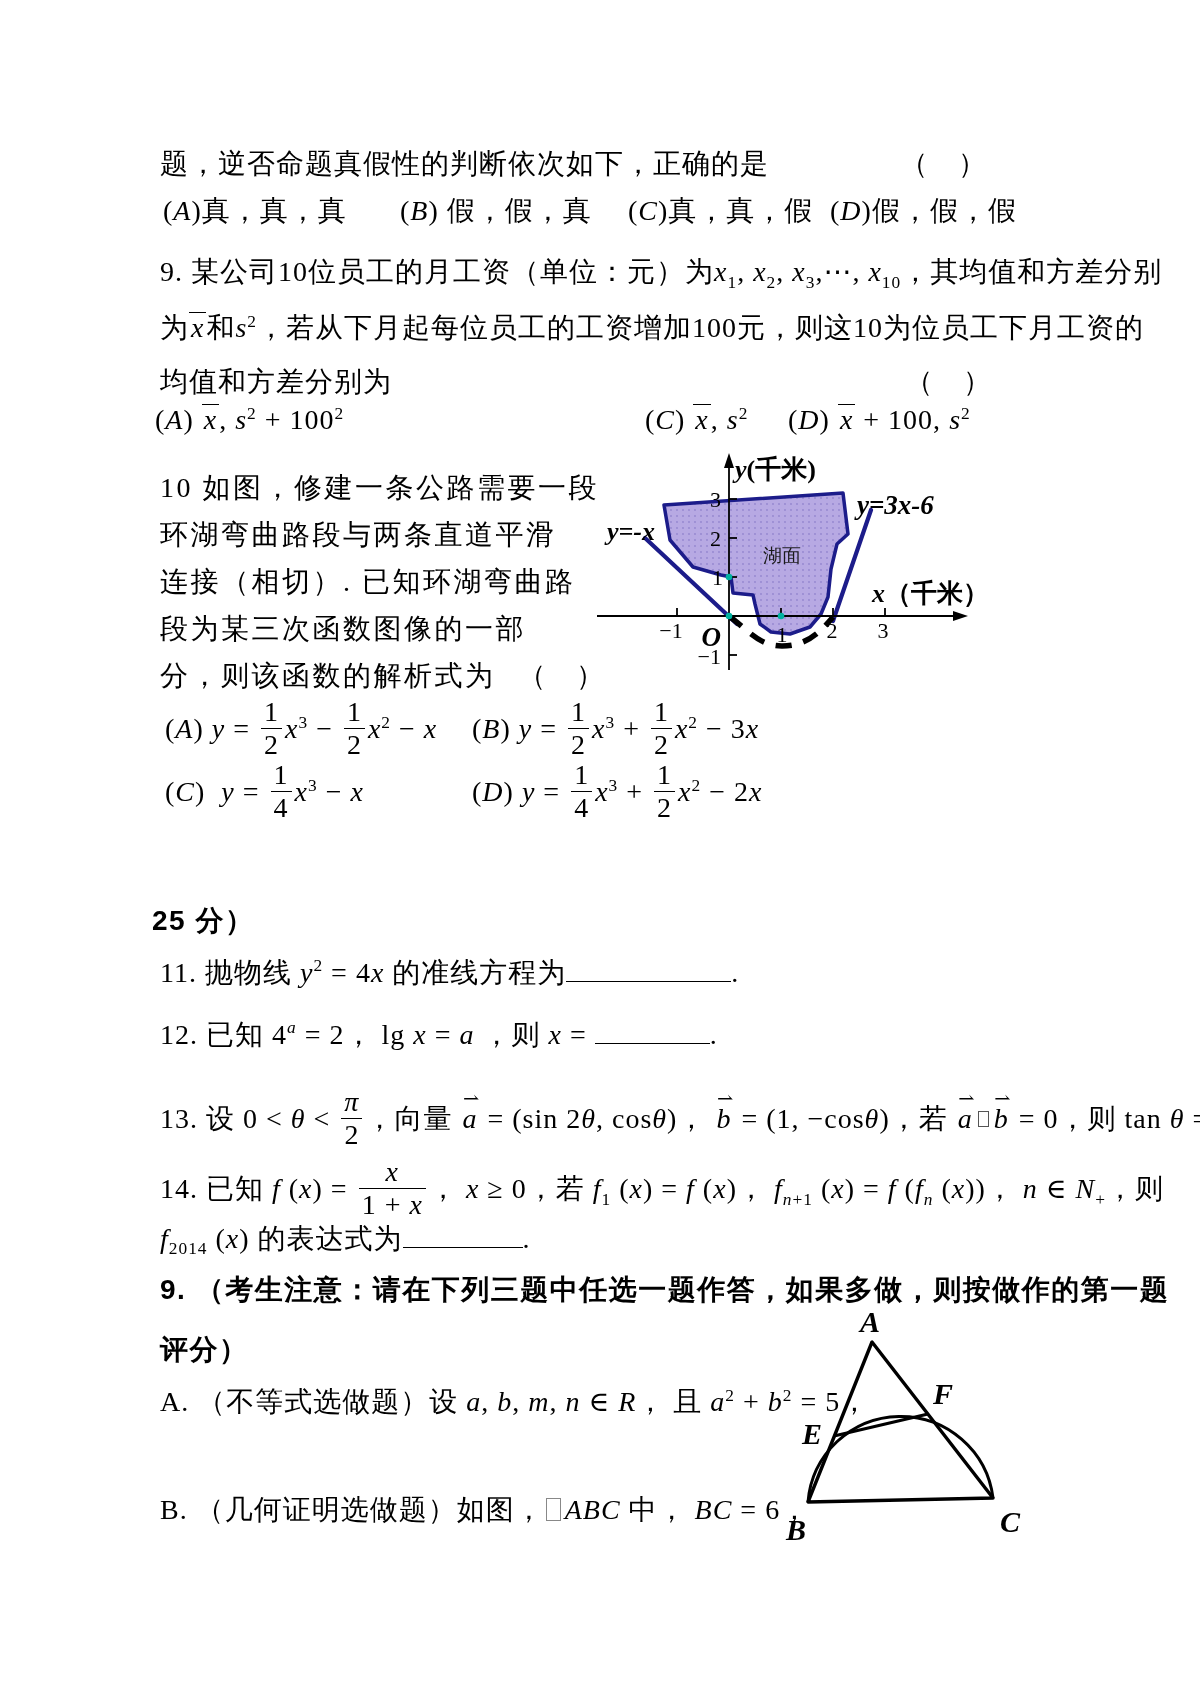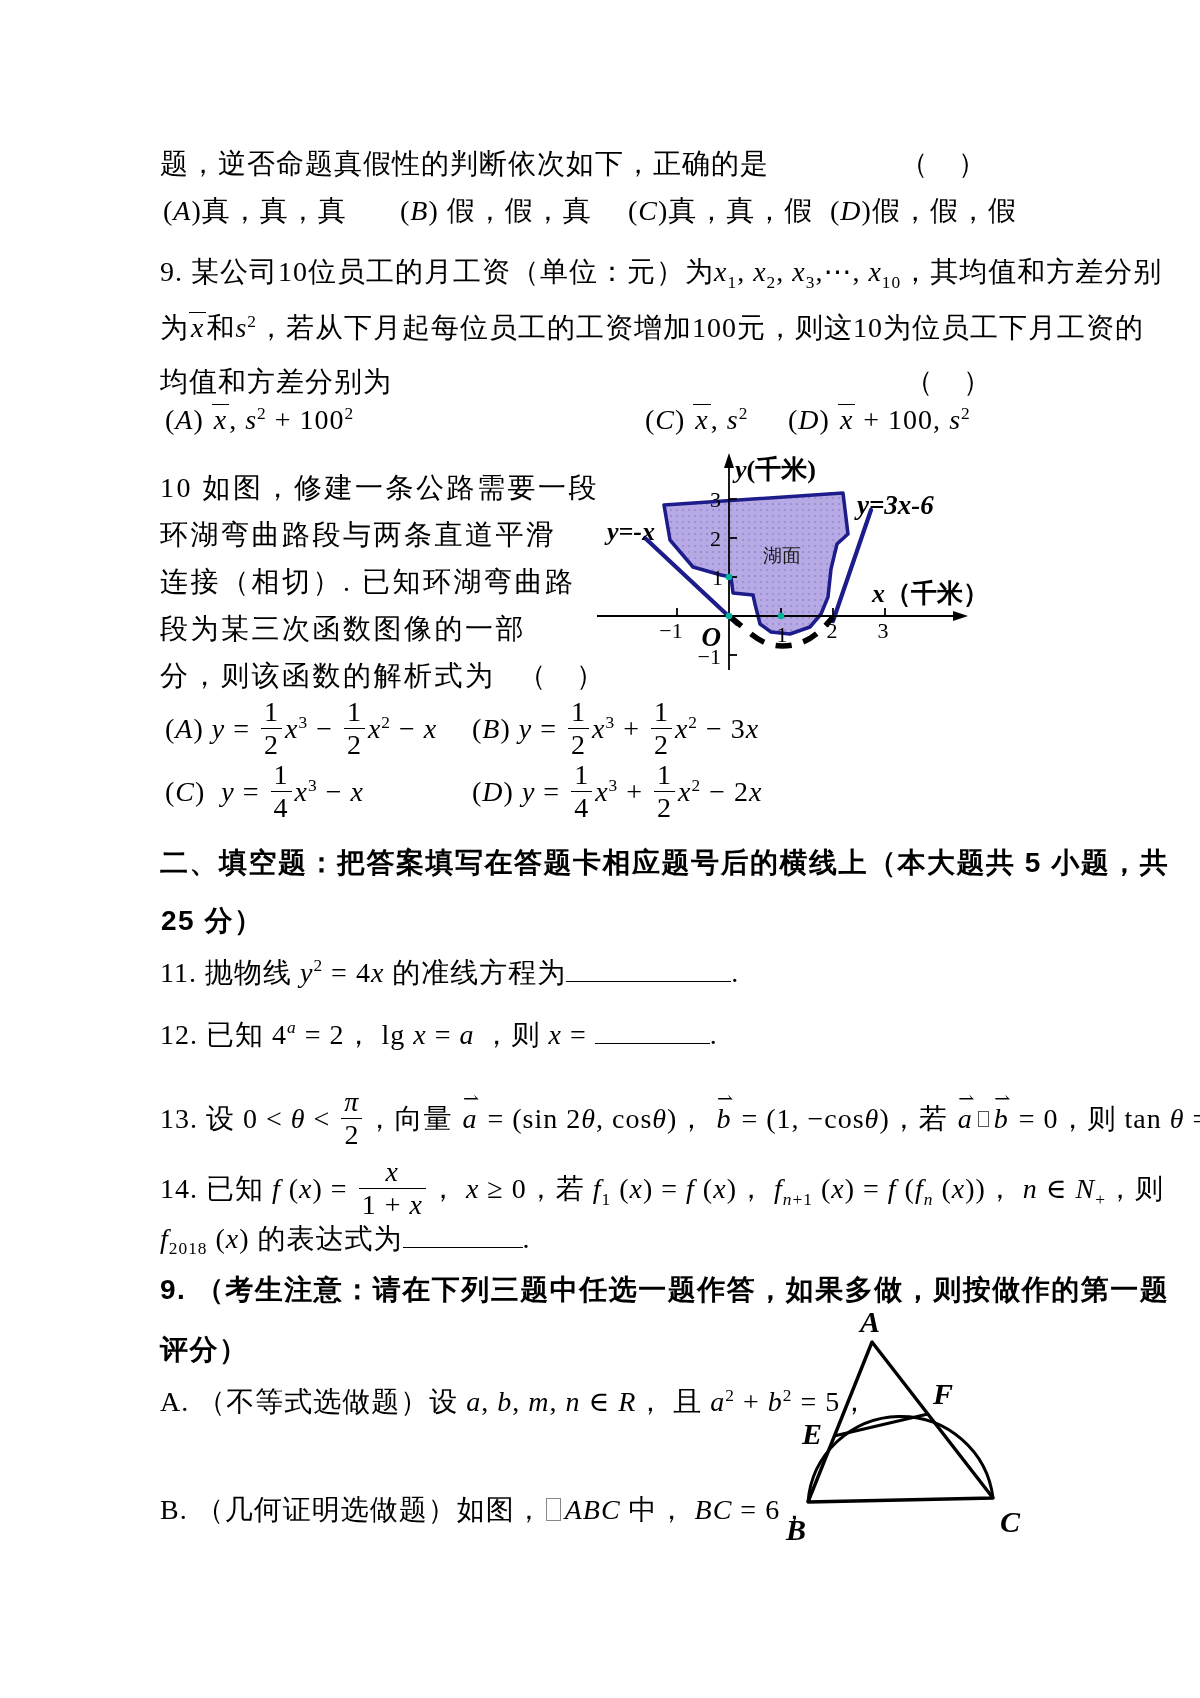--- a/index.html
+++ b/index.html
@@ -35,21 +35,21 @@
   <div class="line" style="left:900px;top:146px">（　）</div>
   <div class="line" style="left:163px;top:193px">(<i>A</i>)真，真，真</div>
   <div class="line" style="left:400px;top:193px">(<i>B</i>) 假，假，真</div>
   <div class="line" style="left:628px;top:193px">(<i>C</i>)真，真，假</div>
   <div class="line" style="left:830px;top:193px">(<i>D</i>)假，假，假</div>
 
   <div class="line" style="left:160px;top:254px">9. 某公司10位员工的月工资（单位：元）为<i>x</i><sub>1</sub>, <i>x</i><sub>2</sub>, <i>x</i><sub>3</sub>,⋯, <i>x</i><sub>10</sub>，其均值和方差分别</div>
   <div class="line" style="left:160px;top:310px">为<span class="ov"><i>x</i></span>和<i>s</i><sup>2</sup>，若从下月起每位员工的工资增加100元，则这10为位员工下月工资的</div>
   <div class="line" style="left:160px;top:364px">均值和方差分别为</div>
   <div class="line" style="left:905px;top:364px">（　）</div>
-  <div class="line" style="left:165px;top:402px">(<i>A</i>) <span class="ov"><i>x</i></span>, <i>s</i><sup>2</sup> + 100<sup>2</sup></div>
+  <div class="line" style="left:155px;top:402px">(<i>A</i>) <span class="ov"><i>x</i></span>, <i>s</i><sup>2</sup> + 100<sup>2</sup></div>
   <div class="line" style="left:645px;top:402px">(<i>C</i>) <span class="ov"><i>x</i></span>, <i>s</i><sup>2</sup></div>
   <div class="line" style="left:788px;top:402px">(<i>D</i>) <span class="ov"><i>x</i></span> + 100, <i>s</i><sup>2</sup></div>
 
   <div class="line sp2" style="left:160px;top:470px">10 如图，修建一条公路需要一段</div>
   <div class="line sp2" style="left:160px;top:517px">环湖弯曲路段与两条直道平滑</div>
   <div class="line sp2" style="left:160px;top:564px">连接（相切）. 已知环湖弯曲路</div>
   <div class="line sp2" style="left:160px;top:611px">段为某三次函数图像的一部</div>
   <div class="line sp2" style="left:160px;top:658px">分，则该函数的解析式为</div>
   <div class="line" style="left:518px;top:658px">（　）</div>
 
@@ -100,28 +100,27 @@
     <text x="136" y="116" font-size="22" text-anchor="end">2</text>
     <text x="138" y="155" font-size="22" text-anchor="end">1</text>
     <text x="136" y="234" font-size="22" text-anchor="end">−1</text>
   </svg>
 
   <div class="line" style="left:165px;top:700px">(<i>A</i>) <i>y</i> = <span class="fr"><span class="n">1</span><span class="d">2</span></span><i>x</i><sup>3</sup> − <span class="fr"><span class="n">1</span><span class="d">2</span></span><i>x</i><sup>2</sup> − <i>x</i></div>
   <div class="line" style="left:472px;top:700px">(<i>B</i>) <i>y</i> = <span class="fr"><span class="n">1</span><span class="d">2</span></span><i>x</i><sup>3</sup> + <span class="fr"><span class="n">1</span><span class="d">2</span></span><i>x</i><sup>2</sup> − 3<i>x</i></div>
   <div class="line" style="left:165px;top:763px">(<i>C</i>)&nbsp;&nbsp;<i>y</i> = <span class="fr"><span class="n">1</span><span class="d">4</span></span><i>x</i><sup>3</sup> − <i>x</i></div>
   <div class="line" style="left:472px;top:763px">(<i>D</i>) <i>y</i> = <span class="fr"><span class="n">1</span><span class="d">4</span></span><i>x</i><sup>3</sup> + <span class="fr"><span class="n">1</span><span class="d">2</span></span><i>x</i><sup>2</sup> − 2<i>x</i></div>
 
-  <div class="line hdr" style="left:160px;top:845px">二、填空题：把答案填写在答题卡相应题号后的横线上（本大题共 5 小题，共</div>
-  <div class="line hdr" style="left:161px;top:903px">25 分）</div>
+  <div class="line hdr" style="left:152px;top:903px">25 分）</div>
 
   <div class="line" style="left:160px;top:952px">11. 抛物线 <i>y</i><sup>2</sup> = 4<i>x</i> 的准线方程为<span class="blank b165"></span>.</div>
   <div class="line" style="left:160px;top:1014px">12. 已知 4<sup><i>a</i></sup> = 2， lg <i>x</i> = <i>a</i> ，则 <i>x</i> = <span class="blank b115"></span>.</div>
   <div class="line" style="left:160px;top:1090px">13. 设 0 &lt; <i>θ</i> &lt; <span class="fr"><span class="n"><i>π</i></span><span class="d">2</span></span>，向量 <span class="vec">a</span> = (sin 2<i>θ</i>, cos<i>θ</i>)， <span class="vec">b</span> = (1, −cos<i>θ</i>)，若 <span class="vec">a</span><span class="tofu-sm"></span><span class="vec">b</span> = 0，则 tan <i>θ</i> = <span class="blank b30"></span>.</div>
   <div class="line" style="left:160px;top:1160px">14. 已知 <i>f</i> (<i>x</i>) = <span class="fr"><span class="n"><i>x</i></span><span class="d">1 + <i>x</i></span></span>， <i>x</i> ≥ 0，若 <i>f</i><sub>1</sub> (<i>x</i>) = <i>f</i> (<i>x</i>)， <i>f</i><sub><i>n</i>+1</sub> (<i>x</i>) = <i>f</i> (<i>f</i><sub><i>n</i></sub> (<i>x</i>))， <i>n</i> ∈ <i>N</i><sub>+</sub>，则</div>
-  <div class="line" style="left:160px;top:1218px"><i>f</i><sub>2018</sub> (<i>x</i>) 的表达式为<span class="blank b120"></span>.</div>
+  <div class="line" style="left:160px;top:1218px"><i>f</i><sub>2014</sub> (<i>x</i>) 的表达式为<span class="blank b120"></span>.</div>
 
   <div class="line hdr" style="left:160px;top:1272px">9. （考生注意：请在下列三题中任选一题作答，如果多做，则按做作的第一题</div>
   <div class="line hdr" style="left:160px;top:1332px">评分）</div>
   <div class="line" style="left:160px;top:1384px">A. （不等式选做题）设 <i>a</i>, <i>b</i>, <i>m</i>, <i>n</i> ∈ <i>R</i>， 且 <i>a</i><sup>2</sup> + <i>b</i><sup>2</sup> = 5，</div>
   <div class="line" style="left:160px;top:1492px">B. （几何证明选做题）如图，<span class="tofu"></span><i>ABC</i> 中， <i>BC</i> = 6，</div>
 
   <svg style="left:770px;top:1292px" width="280" height="280" viewBox="0 0 280 280">
     <path d="M38,210 A93,93 0 0 1 223,206" fill="none" stroke="#000" stroke-width="3"></path>
     <path d="M102,50 L38,210 L223,206 Z" fill="none" stroke="#000" stroke-width="3.4" stroke-linejoin="round"></path>
     <line x1="64" y1="144" x2="158" y2="122" stroke="#000" stroke-width="3"></line>

